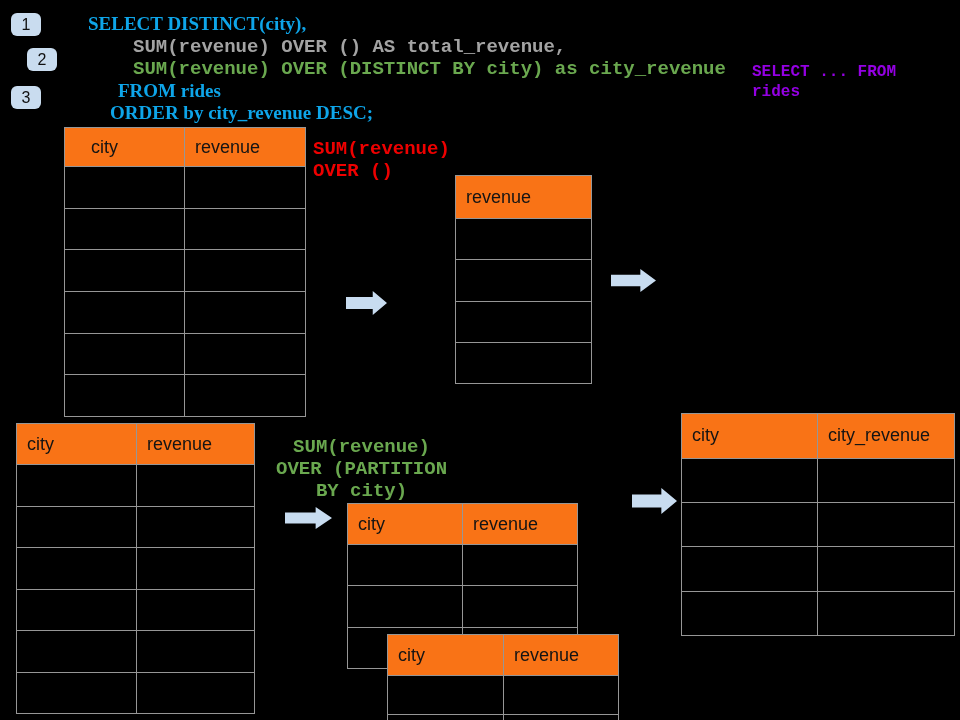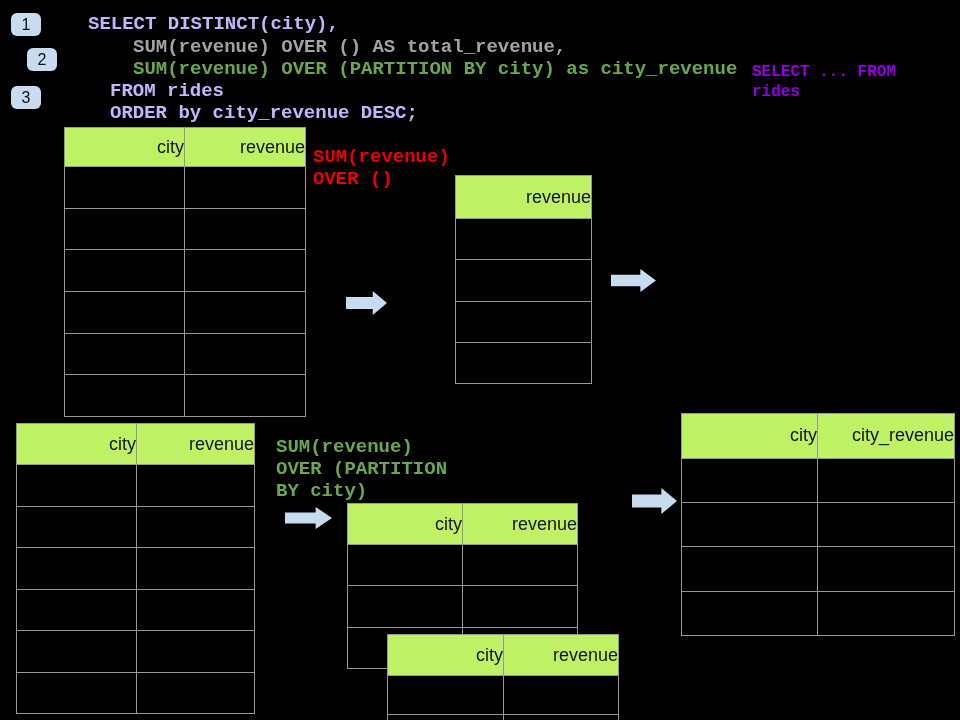--- a/index.html
+++ b/index.html
@@ -25,62 +25,62 @@
   #badge-2 { left: 27px; top: 48px; }
   #badge-3 { left: 11px; top: 86px; }
 
   
   .code-line {
     position: absolute;
     font: bold 19px "Liberation Mono", monospace;
     white-space: pre;
     line-height: 22px;
   }
-  .kw-purple { color: #c4b5fd; }
+  .kw-purple { color: #0ea5e9; font-family: Liberation Serif, serif; }
   .kw-red    { color: #a3a3a3; }
   .kw-green  { color: #6AA84F; }
 
   #sql-l1 { left: 88px;  top: 13px; }
   #sql-l2 { left: 133px; top: 36px; }
   #sql-l3 { left: 133px; top: 58px; }
-  #sql-l4 { left: 110px; top: 80px; }
+  #sql-l4 { left: 118px; top: 80px; }
   #sql-l5 { left: 110px; top: 102px; }
 
   #corner-note {
     position: absolute;
     left: 752px; top: 36px;
     font: bold 16px "Liberation Mono", monospace;
     color: #9400E3;
     line-height: 20px;
     white-space: pre;
     margin-top: 26px;
   }
 
   .annotation {
     position: absolute;
     font: bold 19px "Liberation Mono", monospace;
     line-height: 22px;
     white-space: pre;
   }
-  #label-total     { left: 313px; top: 146px; color: #EE0000; }
-  #label-partition { left: 276px; top: 436px; color: #6AA84F; }
+  #label-total     { left: 313px; top: 138px; color: #EE0000; }
+  #label-partition { left: 276px; top: 436px; color: #6AA84F; text-align: center; }
 
   
   table.tbl {
     position: absolute;
     border-collapse: collapse;
     table-layout: fixed;
     background: #000;
   }
   .tbl th, .tbl td { border: 1px solid #969696; padding: 0; }
   .tbl th {
-    background: #bef264;
+    background: #f97316;
     color: #141414;
     font: 400 18px "Liberation Sans", sans-serif;
-    text-align: right;
+    text-align: left;
     padding-left: 10px;
     vertical-align: middle;
     margin-left: 40px;
   }
   .t1 { left: 64px;  top: 127px; width: 241px; }
   .t1 thead tr { height: 39px; }   .t1 tbody tr { height: 41.7px; }
   .t1 th:first-child { padding-left: 26px; }
 
   .t2 { left: 455px; top: 175px; width: 136px; }
   .t2 thead tr { height: 43px; }   .t2 tbody tr { height: 41.3px; }
@@ -107,21 +107,21 @@
 </style>
 </head>
 <body>
 
 <div class="badge" id="badge-1">1</div>
 <div class="badge" id="badge-2">2</div>
 <div class="badge" id="badge-3">3</div>
 
 <div class="code-line kw-purple" id="sql-l1">SELECT DISTINCT(city),</div>
 <div class="code-line kw-red" id="sql-l2">SUM(revenue) OVER () AS total_revenue,</div>
-<div class="code-line kw-green" id="sql-l3">SUM(revenue) OVER (PARTITION BY city) as city_revenue</div>
+<div class="code-line kw-green" id="sql-l3">SUM(revenue) OVER (DISTINCT BY city) as city_revenue</div>
 <div class="code-line kw-purple" id="sql-l4">FROM rides</div>
 <div class="code-line kw-purple" id="sql-l5">ORDER by city_revenue DESC;</div>
 
 <div id="corner-note"><span>SELECT ... FROM</span>
 <span>rides</span></div>
 
 <div class="annotation" id="label-total"><span>SUM(revenue)</span>
 <span>OVER ()</span></div>
 
 <div class="annotation" id="label-partition"><span>SUM(revenue)</span>

